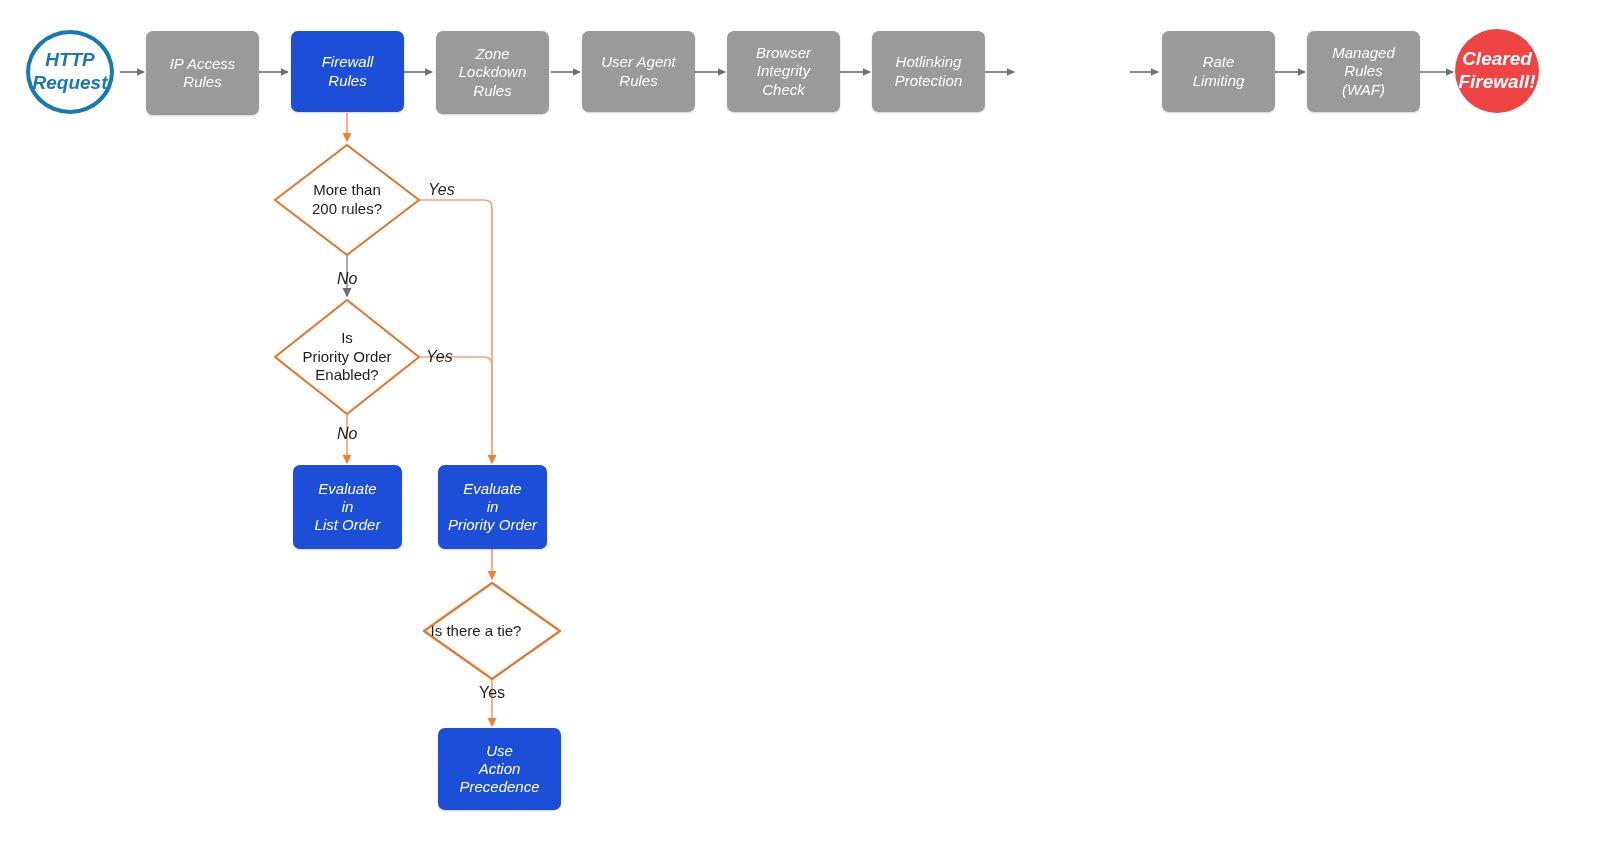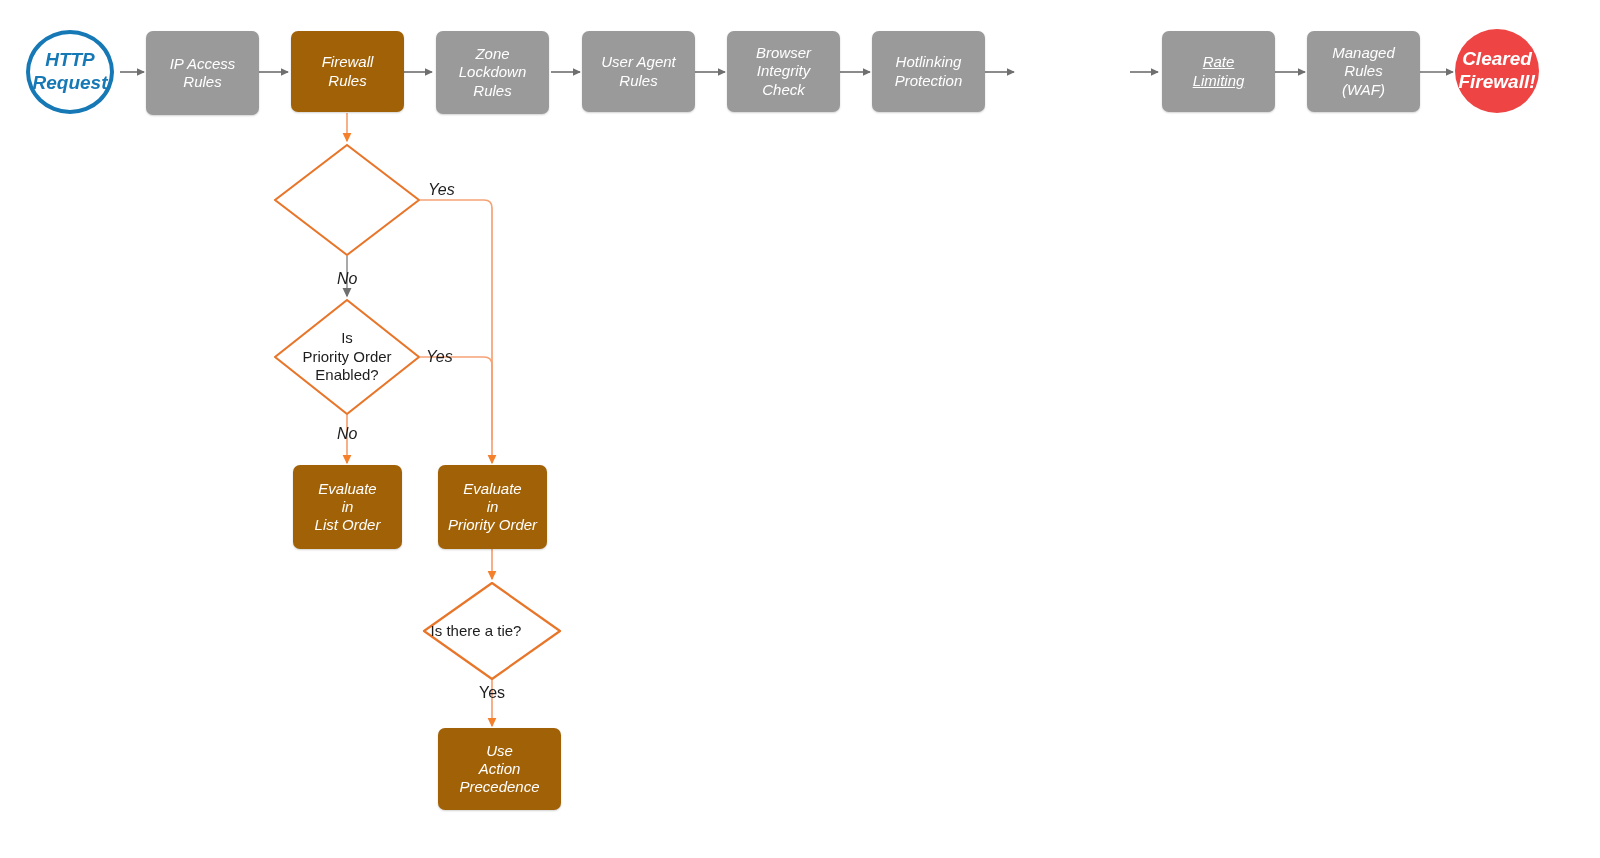--- a/index.html
+++ b/index.html
@@ -40,21 +40,21 @@
   
   .box {
     border-radius: 7px;
     font-size: 15px;
     font-style: italic;
     color: #ffffff;
     padding: 4px 6px;
     box-shadow: 0 1px 2px rgba(0,0,0,0.18);
   }
   .box.gray   { background: #9a9a9a; }
-  .box.orange { background: #a16207; }
+  .box.orange { background: #1d4ed8; }
 
   
   .circle {
     border-radius: 50%;
     font-size: 19px;
     font-style: italic;
     font-weight: bold;
     line-height: 1.2;
   }
   .circle.outline {
@@ -192,21 +192,21 @@
   </div>
 
   <div class="node box gray" style="left:872px; top:31px; width:113px; height:81px;">
     <div>
       <span>Hotlinking</span><br>
       <span>Protection</span>
     </div>
   </div>
 
 
-  <div class="node box gray" style="left:1162px; top:31px; width:113px; height:81px;text-decoration:underline;">
+  <div class="node box gray" style="left:1162px; top:31px; width:113px; height:81px;">
     <div>
       <span>Rate</span><br>
       <span>Limiting</span>
     </div>
   </div>
 
   <div class="node box gray" style="left:1307px; top:31px; width:113px; height:81px;">
     <div>
       <span>Managed</span><br>
       <span>Rules</span><br>
@@ -214,20 +214,26 @@
     </div>
   </div>
 
   <div class="node circle filled" style="left:1455px; top:29px; width:84px; height:84px;">
     <div>
       <span>Cleared</span><br>
       <span>Firewall!</span>
     </div>
   </div>
 
+  <div class="node diamond" style="left:275px; top:145px; width:144px; height:110px;">
+    <div class="dlabel">
+      <span>More than</span><br>
+      <span>200 rules?</span>
+    </div>
+  </div>
 
   <div class="node diamond" style="left:275px; top:300px; width:144px; height:114px;">
     <div class="dlabel">
       <span>Is</span><br>
       <span>Priority Order</span><br>
       <span>Enabled?</span>
     </div>
   </div>
 
   <div class="node diamond" style="left:408px; top:583px; width:136px; height:96px;">

